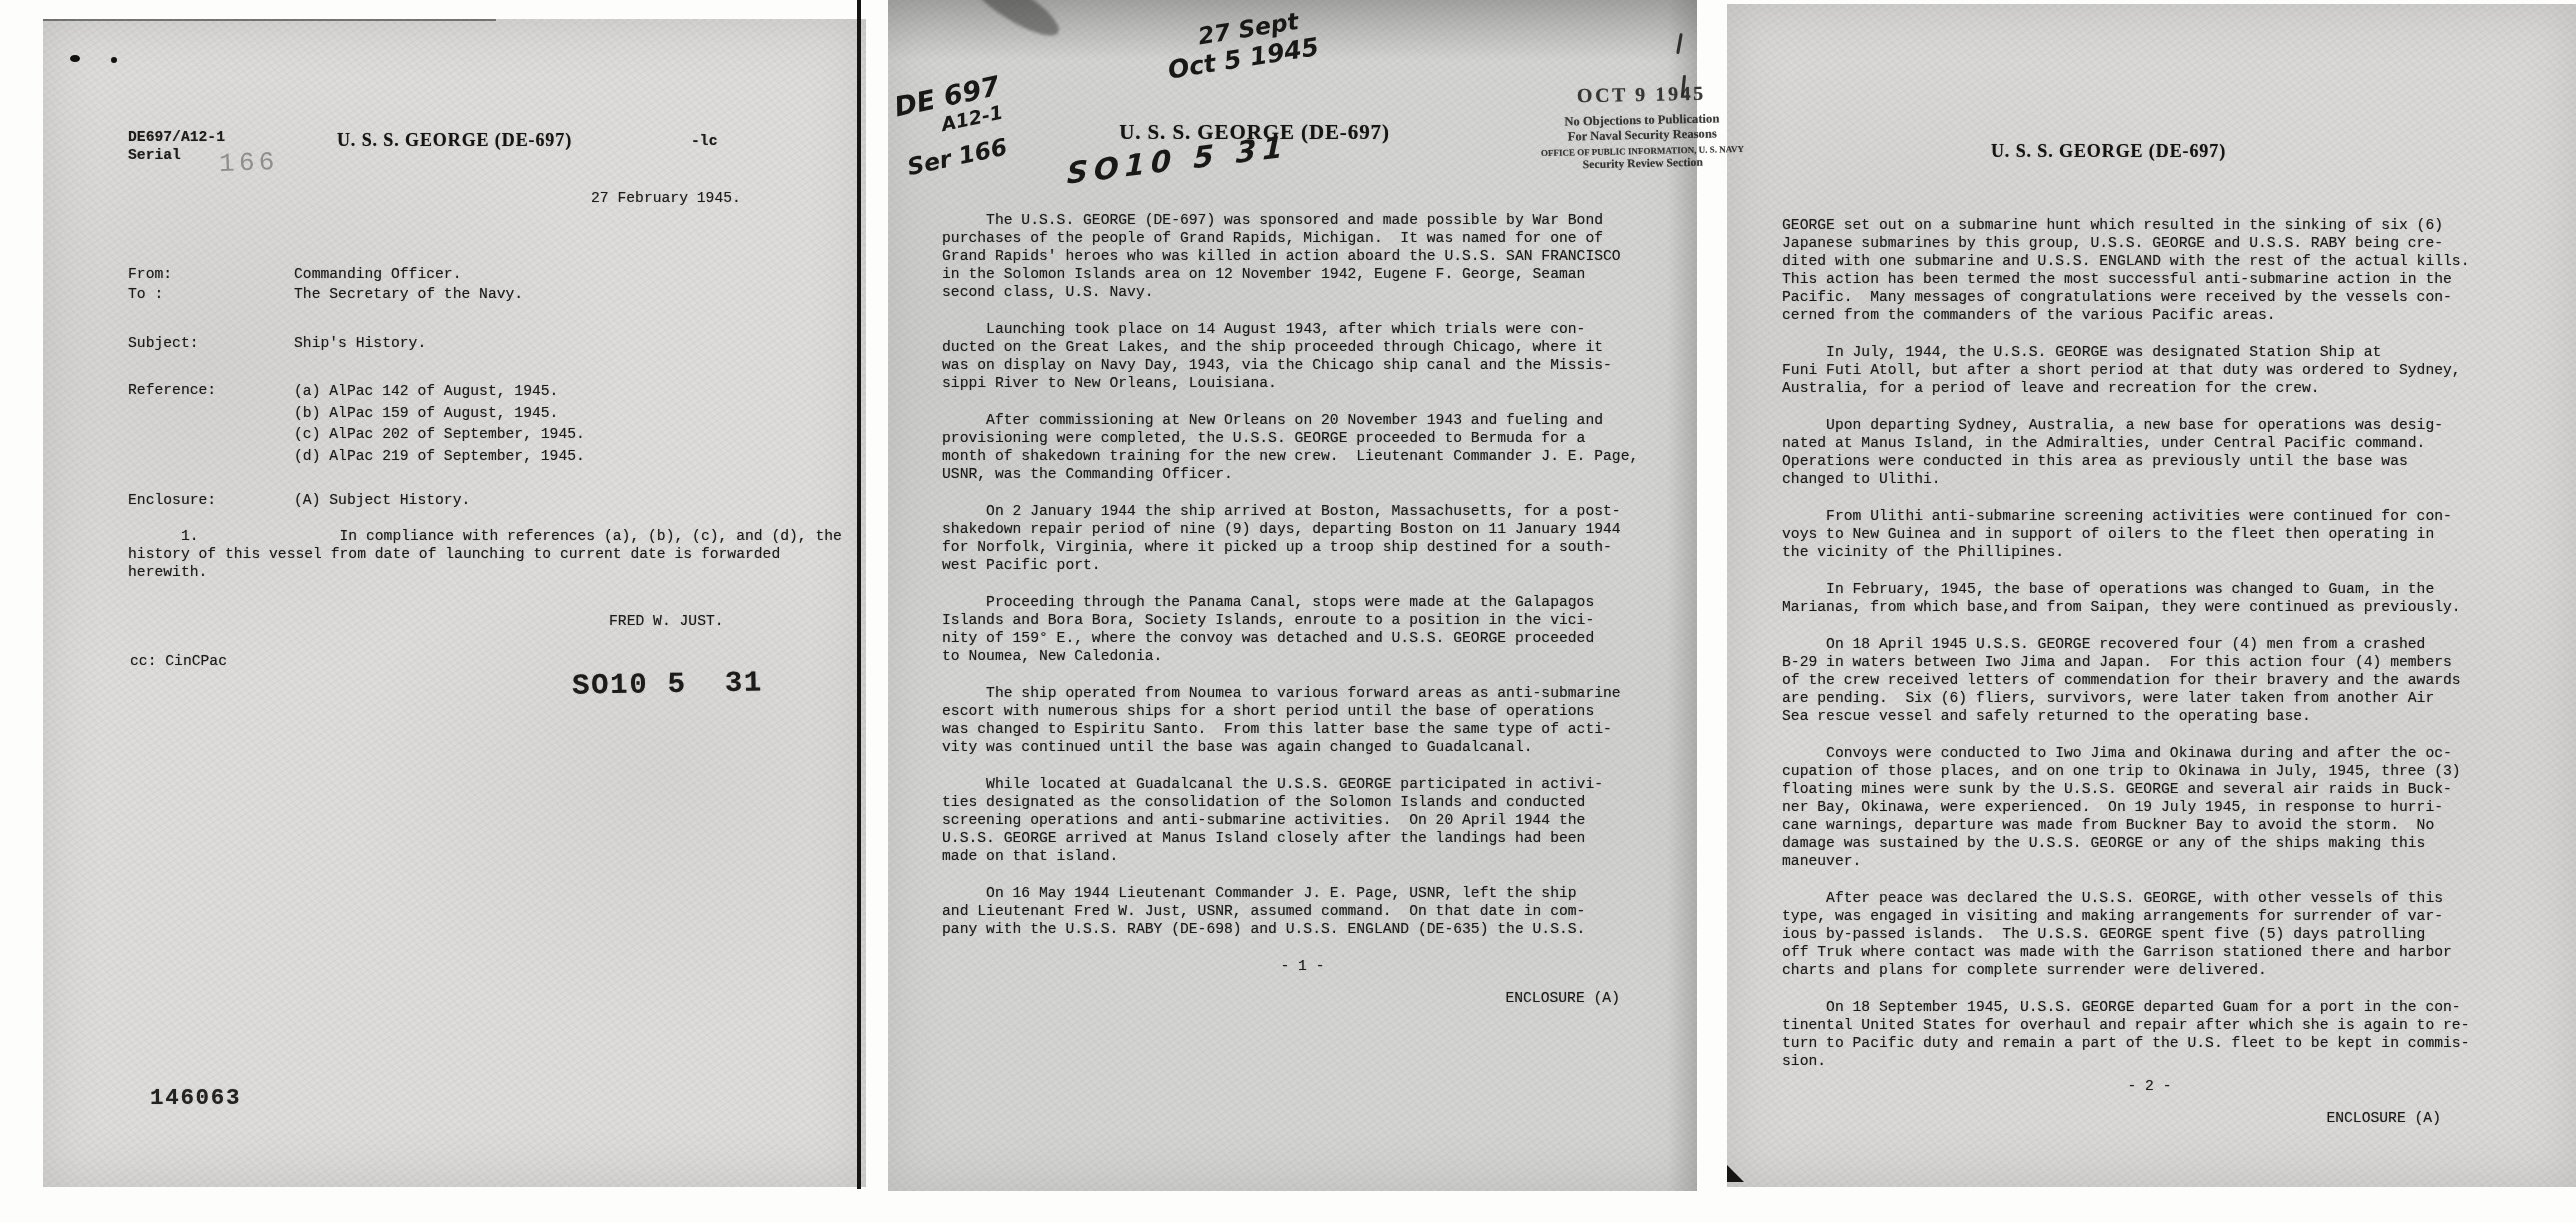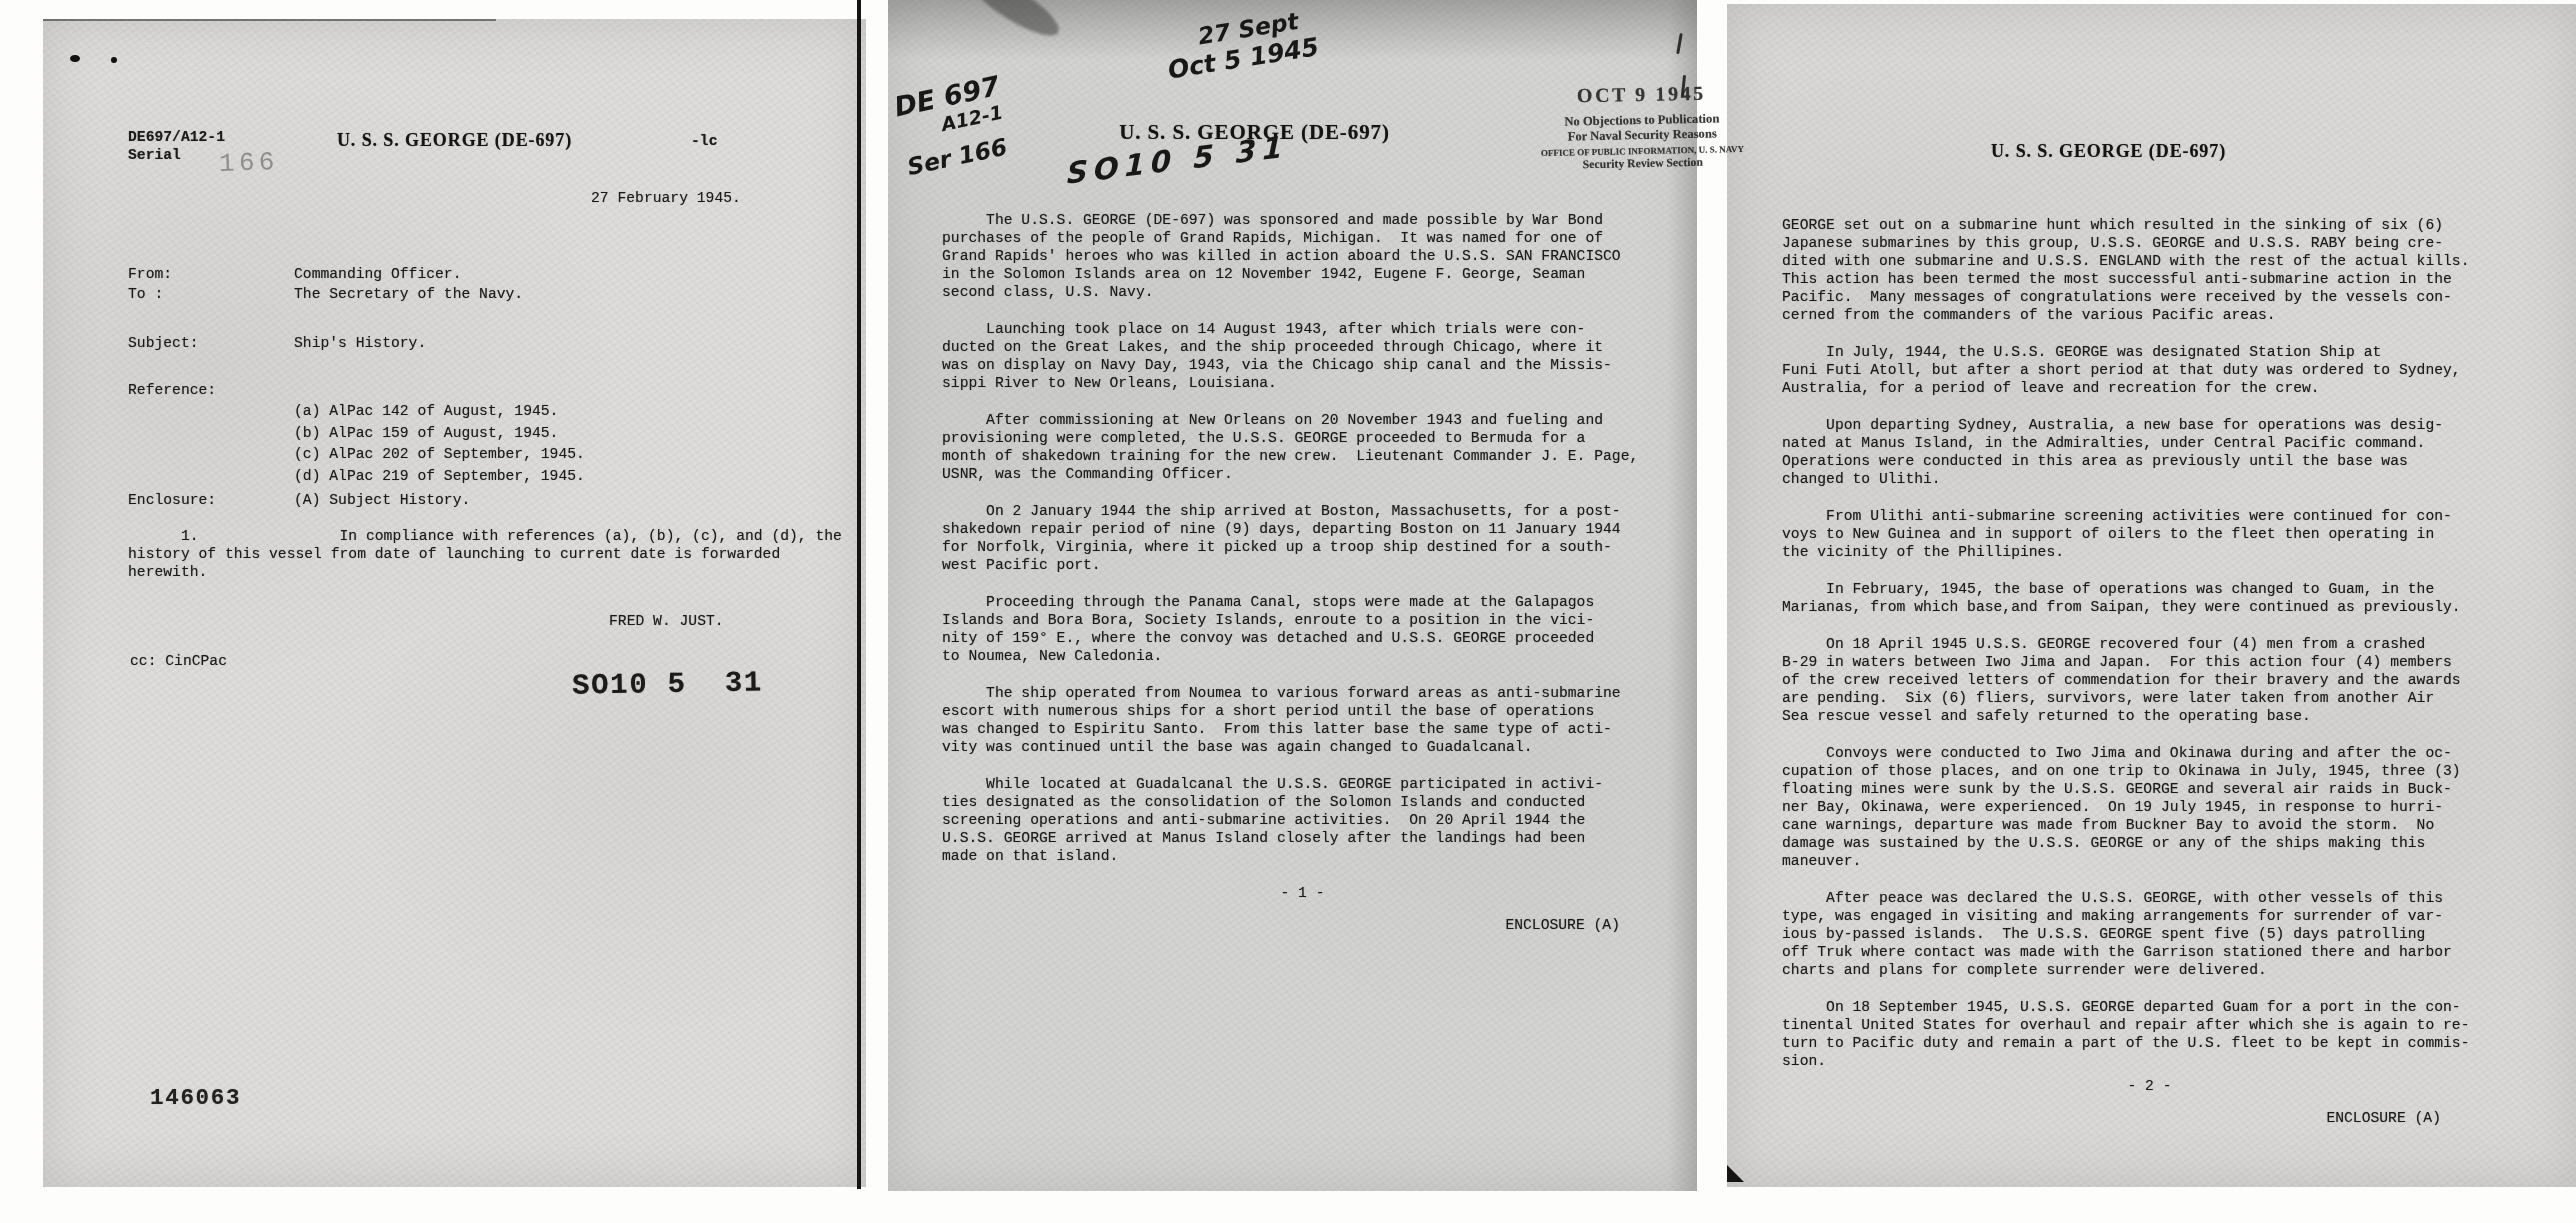--- a/index.html
+++ b/index.html
@@ -64,21 +64,21 @@
 
   <div class="abs mono" style="left:85px;top:246px;text-align:center;">From:</div>
   <div class="abs mono" style="left:251px;top:246px;">Commanding Officer.</div>
   <div class="abs mono" style="left:85px;top:266px;">To :</div>
   <div class="abs mono" style="left:251px;top:266px;">The Secretary of the Navy.</div>
 
   <div class="abs mono" style="left:85px;top:315px;">Subject:</div>
   <div class="abs mono" style="left:251px;top:315px;">Ship's History.</div>
 
   <div class="abs mono" style="left:85px;top:362px;">Reference:</div>
-  <div class="abs mono" style="left:251px;top:362px;line-height:21.7px;margin-top:20px;">
+  <div class="abs mono" style="left:251px;top:362px;line-height:21.7px;">
     <div>(a) AlPac 142 of August, 1945.</div>
     <div>(b) AlPac 159 of August, 1945.</div>
     <div>(c) AlPac 202 of September, 1945.</div>
     <div>(d) AlPac 219 of September, 1945.</div>
   </div>
 
   <div class="abs mono" style="left:85px;top:472px;">Enclosure:</div>
   <div class="abs mono" style="left:251px;top:472px;">(A) Subject History.</div>
 
   <div class="abs mono pre" style="left:85px;top:508px;width:721px;">      1.                In compliance with references (a), (b), (c), and (d), the
@@ -147,20 +147,23 @@
 to Noumea, New Caledonia.</div>
     <div class="para">     The ship operated from Noumea to various forward areas as anti-submarine
 escort with numerous ships for a short period until the base of operations
 was changed to Espiritu Santo.  From this latter base the same type of acti-
 vity was continued until the base was again changed to Guadalcanal.</div>
     <div class="para">     While located at Guadalcanal the U.S.S. GEORGE participated in activi-
 ties designated as the consolidation of the Solomon Islands and conducted
 screening operations and anti-submarine activities.  On 20 April 1944 the
 U.S.S. GEORGE arrived at Manus Island closely after the landings had been
 made on that island.</div>
+    <div class="para">     On 16 May 1944 Lieutenant Commander J. E. Page, USNR, left the ship
+and Lieutenant Fred W. Just, USNR, assumed command.  On that date in com-
+pany with the U.S.S. RABY (DE-698) and U.S.S. ENGLAND (DE-635) the U.S.S.</div>
     <div class="footer-row">- 1 -</div>
     <div class="enc-row" style="padding-right:43px;">ENCLOSURE (A)</div>
   </div>
 </div>
 
 <div class="paper page3">
   <div class="abs doc-title" style="left:52px;top:137px;width:659px;text-align:center;font-size:18px;">U. S. S. GEORGE (DE-697)</div>
 
   <div class="abs mono" style="left:55px;top:212px;width:735px;">
     <div class="para">GEORGE set out on a submarine hunt which resulted in the sinking of six (6)

